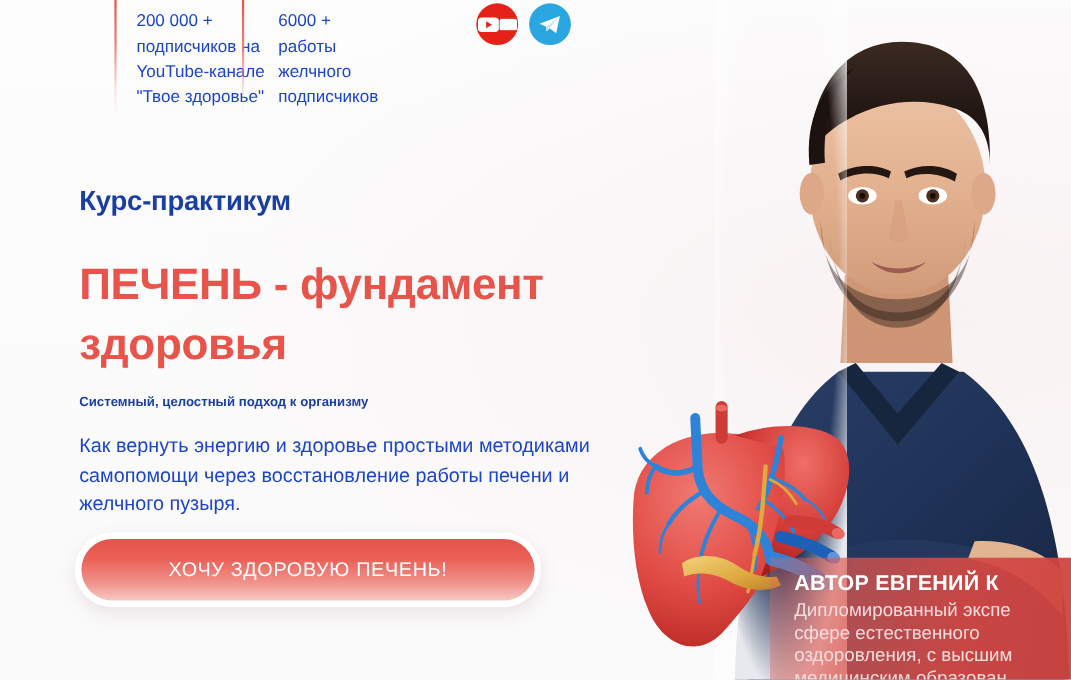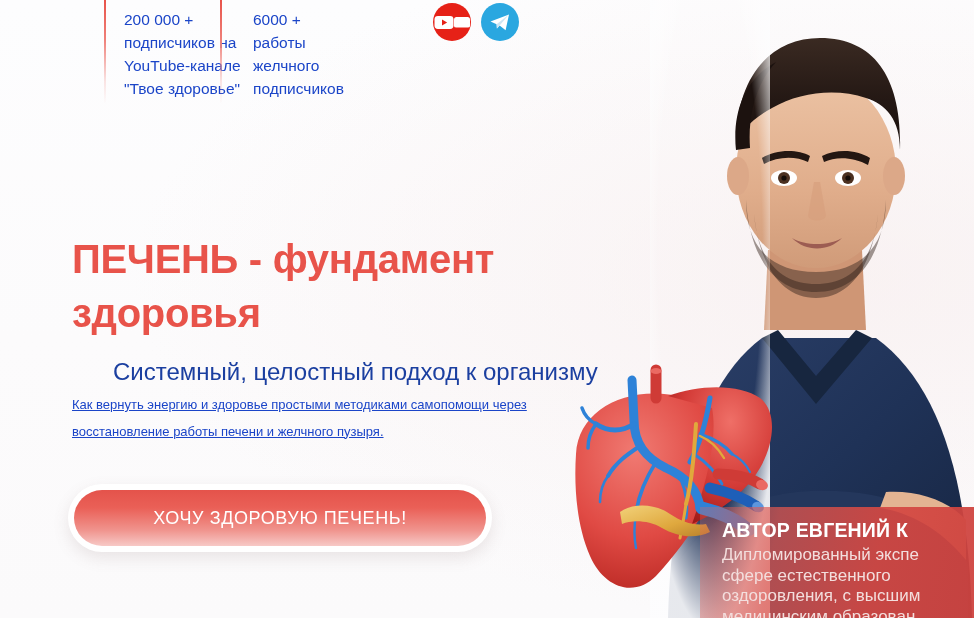--- a/index.html
+++ b/index.html
@@ -60,25 +60,25 @@
   .kicker {
     position:absolute; left:72px; top:169px;
     color:#1b3fa0; font-size:25px; font-weight:bold; letter-spacing:-0.2px;
   }
   .title {
     position:absolute; left:72px; top:232px; width:560px;
     color:#e8534a; font-size:40px; font-weight:bold; line-height:54px; letter-spacing:-0.3px;
   }
   .subtitle {
     position:absolute; left:72px; top:358px;
-    color:#1b3fa0; font-size:24px; font-weight:normal;margin-left:41px;
+    color:#1b3fa0; font-size:12px; font-weight:bold;
   }
   .body {
     position:absolute; left:72px; top:392px; width:520px;
-    color:#1b45c8; font-size:13px; line-height:26.5px;text-decoration:underline;
+    color:#1b45c8; font-size:18px; line-height:26.5px;
   }
 
   
   .cta-wrap {
     position:absolute; left:68px; top:484px; width:424px; height:68px;
     background:#fff; border-radius:36px;
     box-shadow:0 6px 16px rgba(120,90,90,0.14);
     display:flex; align-items:center; justify-content:center;
   }
   .cta {
@@ -259,20 +259,21 @@
       </svg>
     </a>
     <a class="soc tg">
       <svg width="22" height="19" viewBox="0 0 22 19" xmlns="http://www.w3.org/2000/svg">
         <path d="M1.5 8.6 L20 1.6 L16.6 17.2 L10.6 12.6 L7.9 15.4 L7.6 11.3 Z" fill="#ffffff"></path>
         <path d="M7.6 11.3 L20 1.6 L10.6 12.6 L7.9 15.4 Z" fill="#cde5f3"></path>
       </svg>
     </a>
   </div>
 
+  <div class="kicker">Курс-практикум</div>
   <h1 class="title">ПЕЧЕНЬ - фундамент здоровья</h1>
   <div class="subtitle">Системный, целостный подход к организму</div>
   <p class="body">Как вернуть энергию и здоровье простыми методиками самопомощи через восстановление работы печени и желчного пузыря.</p>
 
   <div class="cta-wrap">
     <button class="cta">ХОЧУ ЗДОРОВУЮ ПЕЧЕНЬ!</button>
   </div>
 
   <div class="author">
     <div class="author-title">АВТОР ЕВГЕНИЙ К</div>

